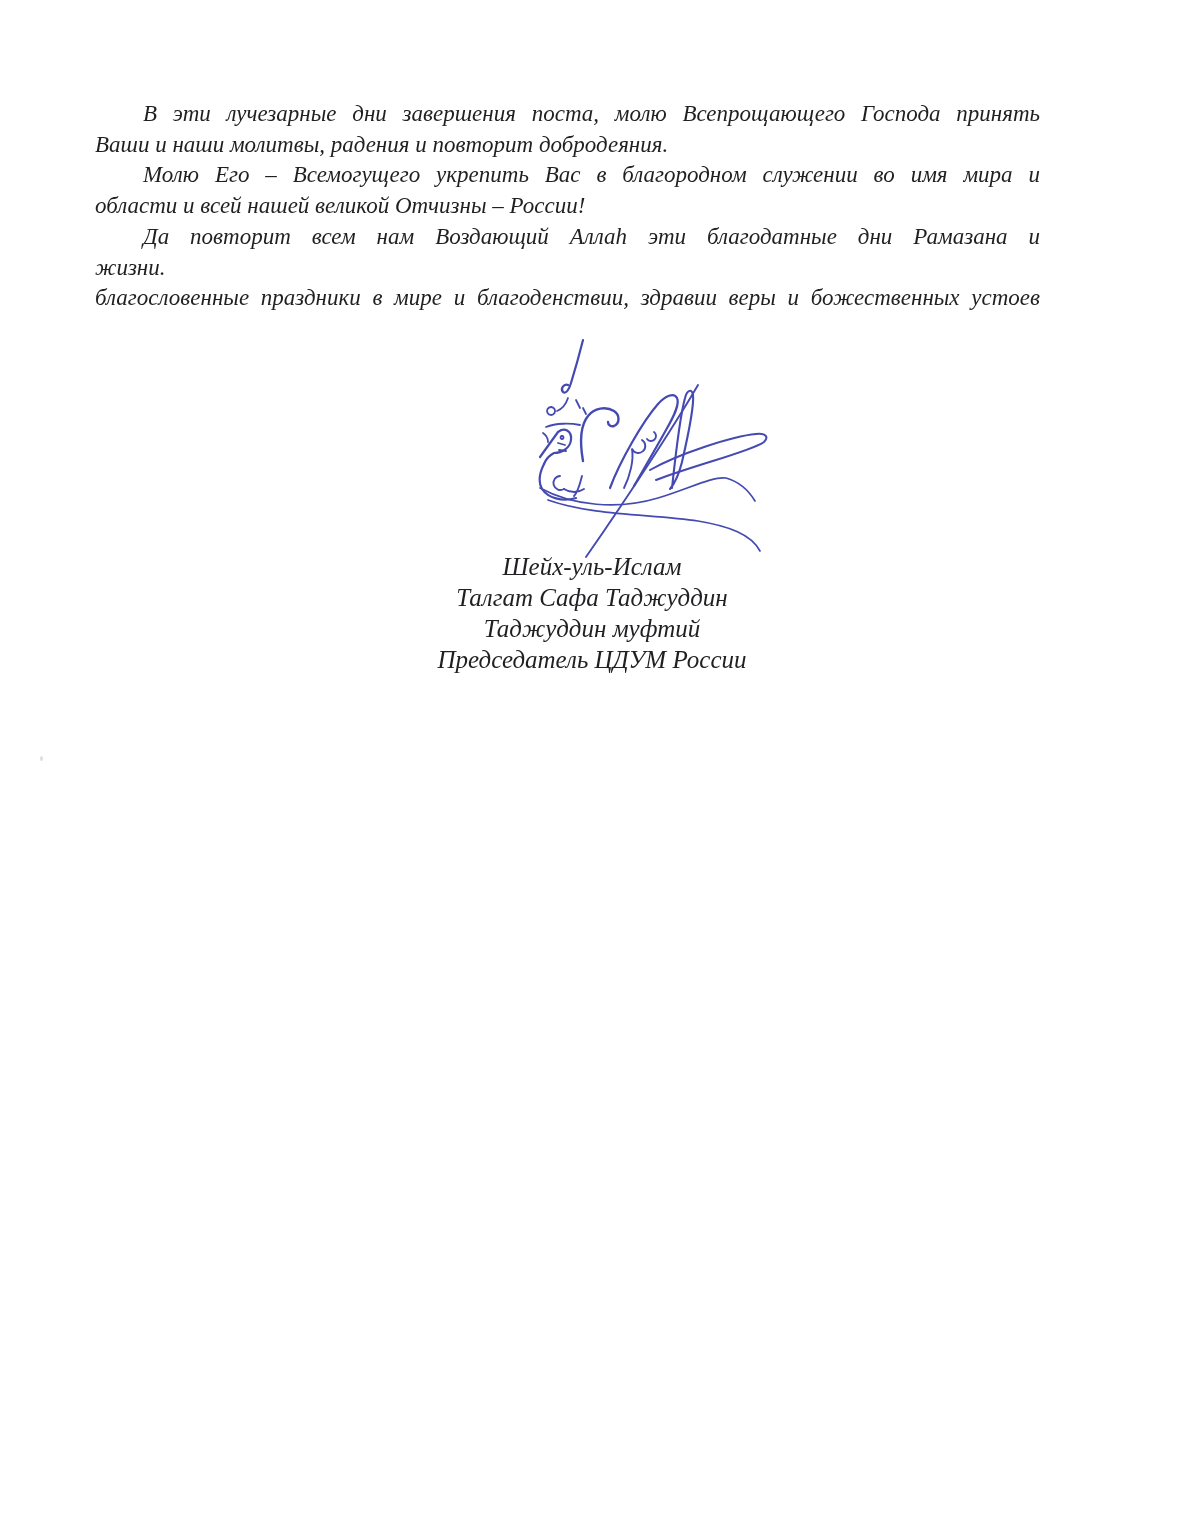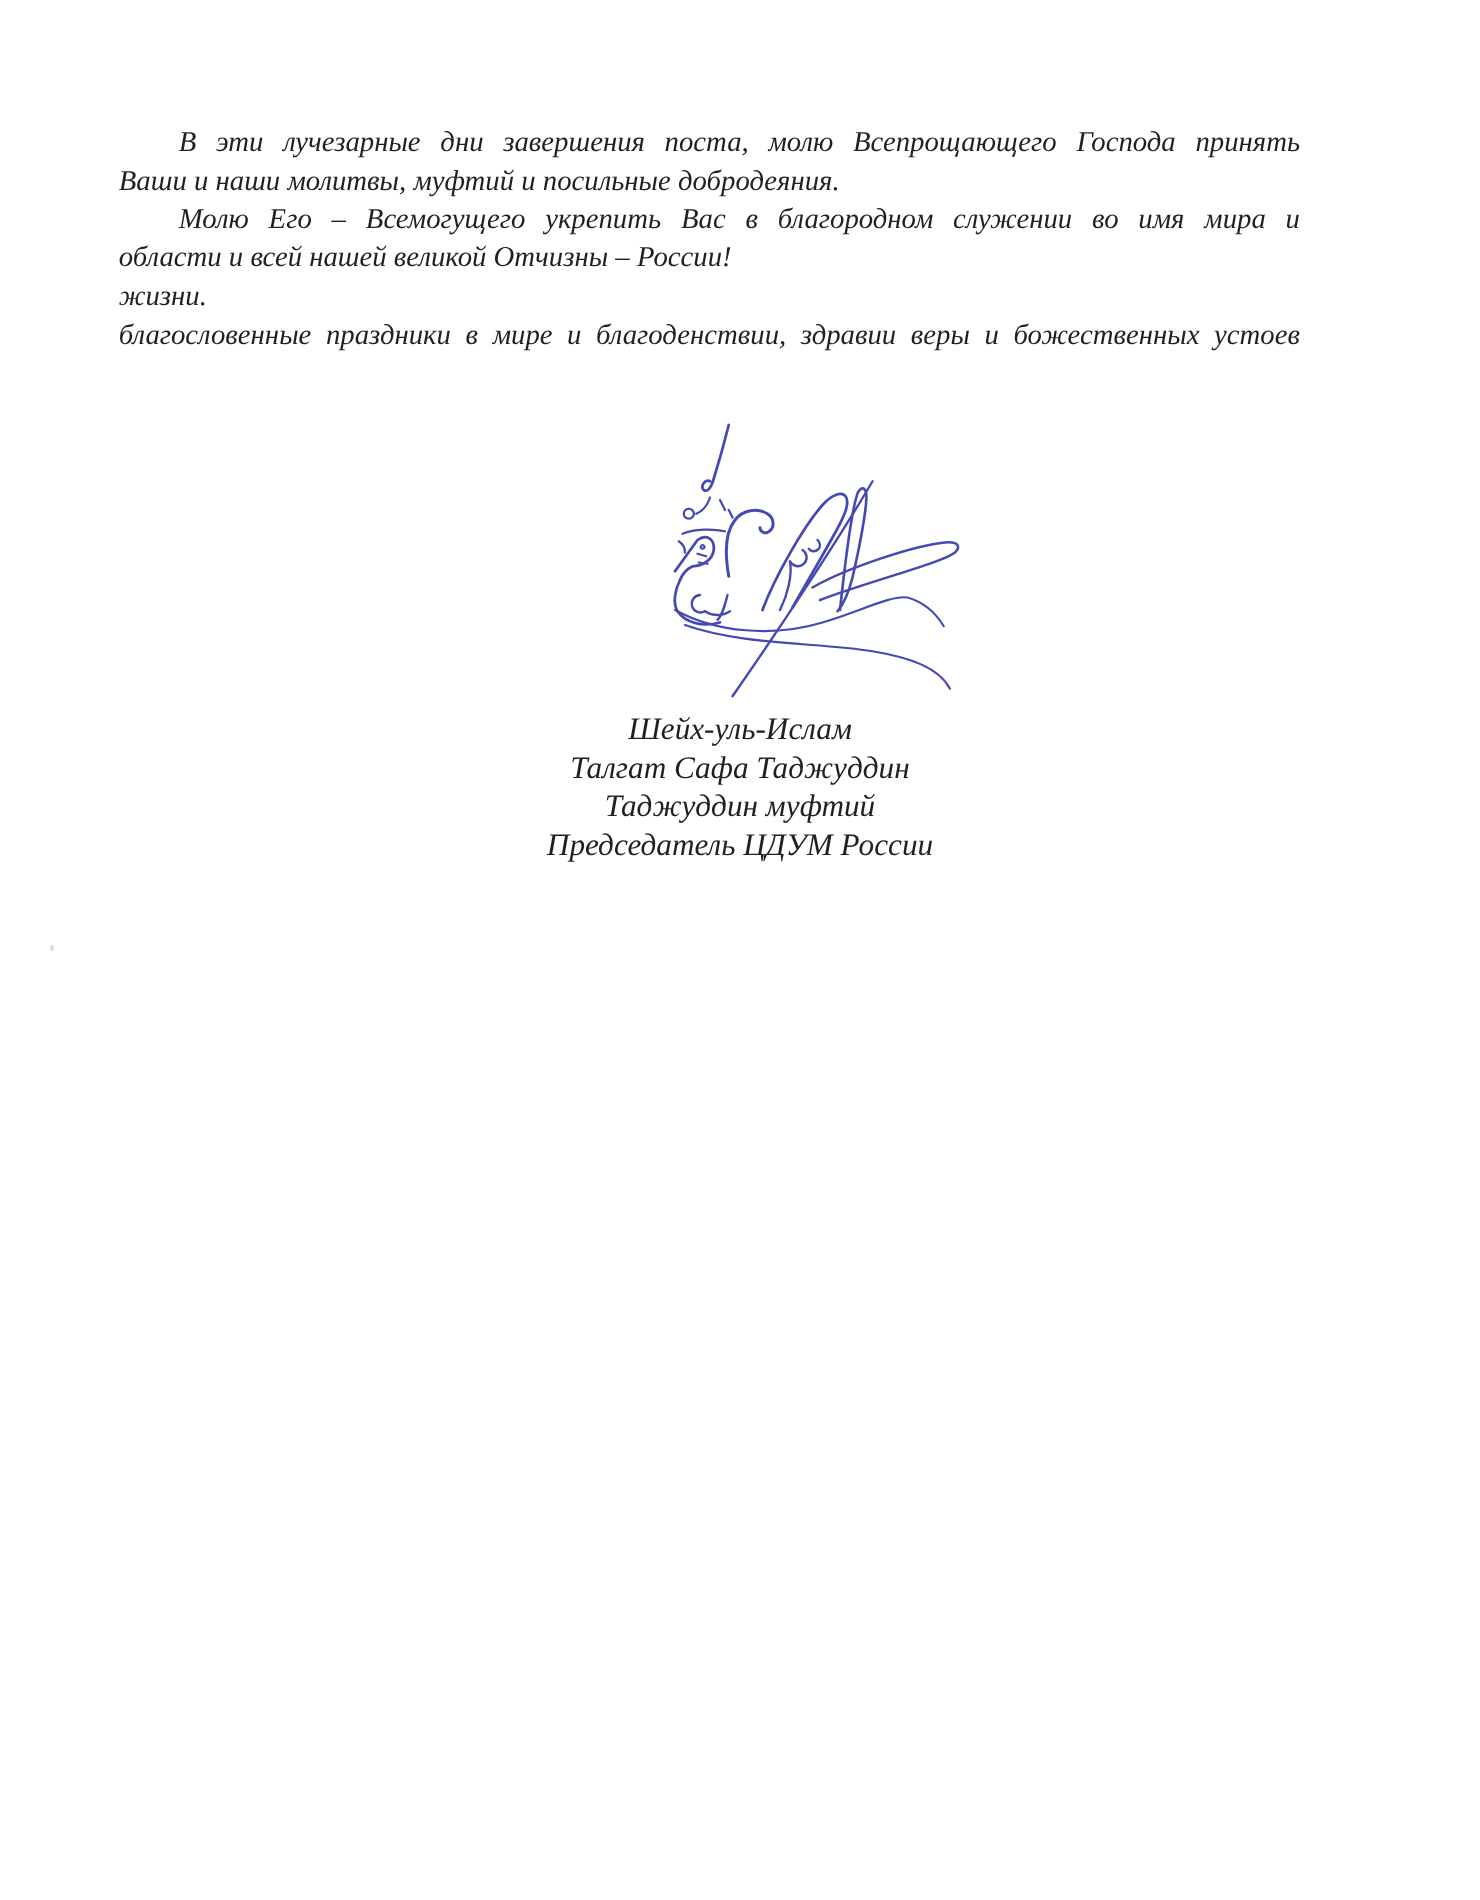--- a/index.html
+++ b/index.html
@@ -29,21 +29,21 @@
   .signature-svg {
     position: absolute;
     left: 538px;
     top: 336px;
     width: 257px;
     height: 228px;
   }
   .sig-block {
     position: absolute;
     left: 342px;
-    top: 568px;
+    top: 551px;
     width: 500px;
     text-align: center;
     font-size: 25px;
     line-height: 31px;
   }
   .speck {
     position: absolute;
     left: 40px; top: 756px;
     width: 3px; height: 5px;
     background: #d9dde6;
@@ -52,29 +52,30 @@
 </style>
 </head>
 <body>
 
 <div class="page">
 
   <div class="letter-text">
 
     <div>
       <div class="line just indent">В эти лучезарные дни завершения поста, молю Всепрощающего Господа принять</div>
-      <div class="line">Ваши и наши молитвы, муфтий и посильные добродеяния.</div>
+      <div class="line">Ваши и наши молитвы, радения и повторит добродеяния.</div>
     </div>
 
     <div>
       <div class="line just indent">Молю Его – Всемогущего укрепить Вас в благородном служении во имя мира и</div>
       <div class="line">области и всей нашей великой Отчизны – России!</div>
     </div>
 
     <div>
+      <div class="line just indent">Да повторит всем нам Воздающий Аллаһ эти благодатные дни Рамазана и</div>
       <div class="line">жизни.</div>
       <div class="line just">благословенные праздники в мире и благоденствии, здравии веры и божественных устоев</div>
     </div>
 
   </div>
 
   <svg class="signature-svg" viewBox="0 0 257 228" xmlns="http://www.w3.org/2000/svg" aria-hidden="true">
     <g fill="none" stroke="#3b41ad" stroke-linecap="round" stroke-linejoin="round" opacity="0.95">
 
       <path stroke-width="2.2" d="M45,4 C42,16 37,34 33,47 C31,54 28,58 25,56 C22,53 26,47 30,49"></path>

